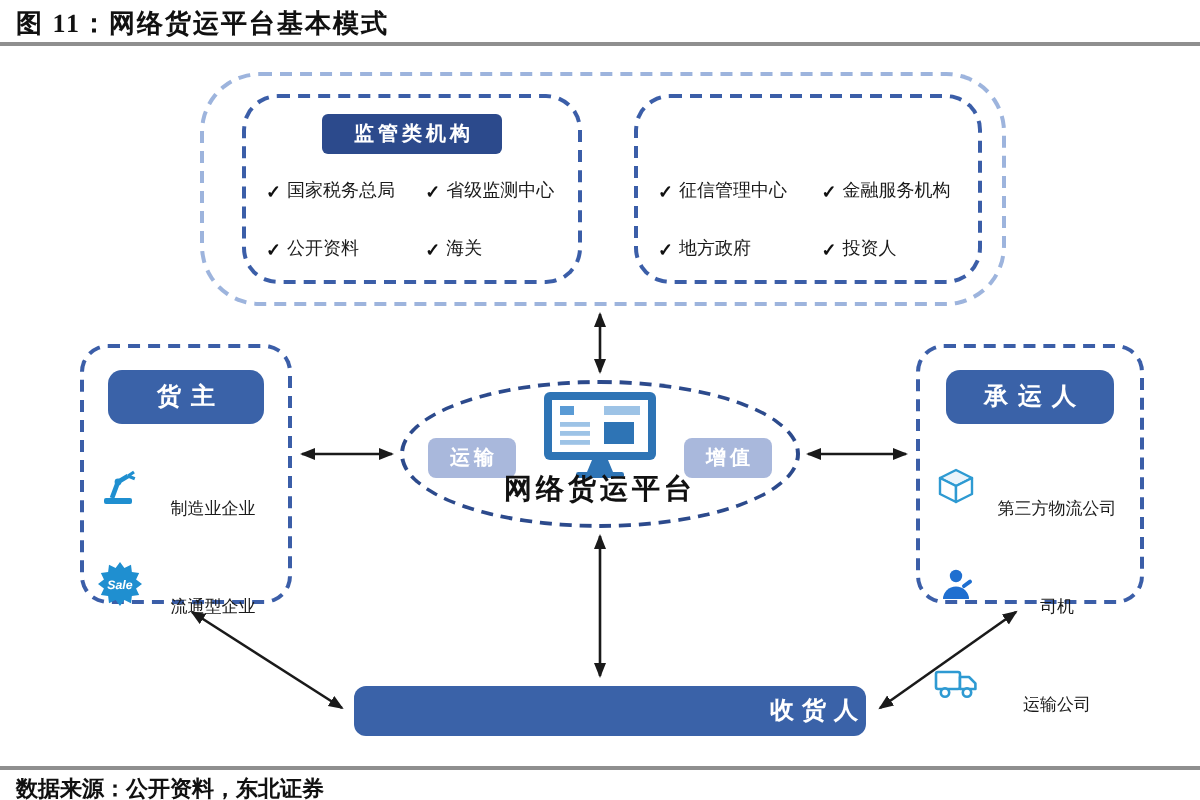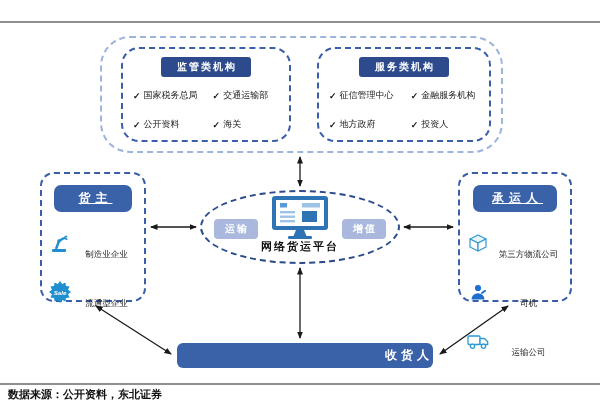--- a/index.html
+++ b/index.html
@@ -27,75 +27,75 @@
             grid-template-columns:1.1fr 1fr;row-gap:16px;}
   .chk-item{font-size:9px;color:#1a1a1a;white-space:nowrap;display:flex;align-items:center;gap:3px;}
   .chk{color:#111;font-size:9px;font-weight:bold;}
 
   
   .side-box{position:absolute;border:2px dashed #3b5ea8;border-radius:14px;box-sizing:border-box;}
   #shipper-box{left:40px;top:172px;width:106px;height:130px;}
   #carrier-box{left:458px;top:172px;width:114px;height:130px;}
   .side-header{margin:11px auto 0;width:76%;height:27px;background:#3a62a8;color:#fff;
                font-weight:bold;font-size:12px;letter-spacing:5px;text-indent:5px;
-               display:flex;align-items:center;justify-content:center;border-radius:7px;text-decoration:underline;}
+               display:flex;align-items:center;justify-content:center;border-radius:7px;}
   .side-row{display:flex;align-items:center;margin:13px 7px 0;gap:5px;}
   .side-row .icon{flex:0 0 auto;display:flex;align-items:center;justify-content:center;width:22px;}
   .side-row .lbl{font-size:8.5px;color:#1a1a1a;flex:1;text-align:center;white-space:nowrap;margin-top:24px;}
 
   
   .ellipse{position:absolute;left:200px;top:190px;width:200px;height:74px;
            border:2px dashed #2c4a8c;border-radius:50%;box-sizing:border-box;}
   .platform-label{position:absolute;left:0;right:0;bottom:8px;text-align:center;
-                  font-weight:bold;font-size:11px;color:#111;letter-spacing:2px;}
+                  font-weight:bold;font-size:14px;color:#111;letter-spacing:2px;}
   .tag{position:absolute;top:27px;background:#a9b8dc;color:#fff;font-size:10px;font-weight:bold;
        padding:3px 9px;border-radius:4px;letter-spacing:2px;text-indent:2px;}
   #tag-left{left:12px;} #tag-right{right:12px;text-align:center;}
   .monitor{position:absolute;left:50%;top:3px;transform:translateX(-50%);}
 
   
   .consignee{position:absolute;left:177px;top:343px;width:256px;height:25px;background:#3a62a8;
              border-radius:6px;color:#fff;font-weight:bold;font-size:12px;letter-spacing:4px;text-indent:4px;
              display:flex;align-items:center;justify-content:flex-end;}
 
   .arrows{position:absolute;left:0;top:0;width:600px;height:400px;pointer-events:none;}
 </style>
 </head>
 <body>
 
 <div class="page">
 
+  <div class="fig-title">图 11：网络货运平台基本模式</div>
   <div class="rule-top"></div>
 
   <div class="outer-dash"></div>
 
   <div class="inner-dash" id="reg-box">
     <div class="group-header">监管类机构</div>
     <div class="chk-grid">
       <div class="chk-item">
           <span class="chk">✓</span>
           <span>国家税务总局</span>
         </div>
       <div class="chk-item">
           <span class="chk">✓</span>
-          <span>交通运输部</span>
+          <span>省级监测中心</span>
         </div>
       <div class="chk-item">
           <span class="chk">✓</span>
           <span>公开资料</span>
         </div>
       <div class="chk-item">
           <span class="chk">✓</span>
           <span>海关</span>
         </div>
     </div>
   </div>
 
   <div class="inner-dash" id="svc-box">
-    <div class="group-header">服务类机构</div>
     <div class="chk-grid">
       <div class="chk-item">
           <span class="chk">✓</span>
           <span>征信管理中心</span>
         </div>
       <div class="chk-item">
           <span class="chk">✓</span>
           <span>金融服务机构</span>
         </div>
       <div class="chk-item">

